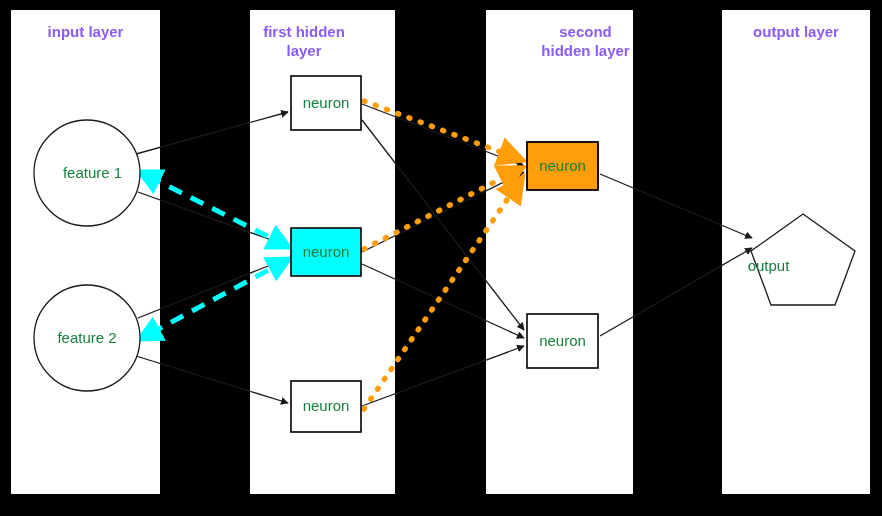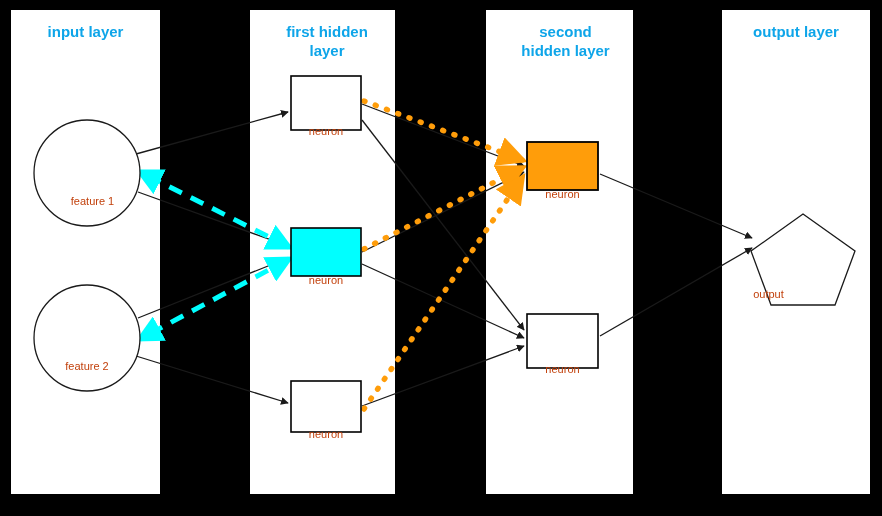--- a/index.html
+++ b/index.html
@@ -17,31 +17,30 @@
   }
   .panel {
     position: absolute;
     background: #ffffff;
   }
   .panel-title {
     position: absolute;
     text-align: center;
     font-weight: bold;
     font-size: 15px;
-    color: #0ea5e9;
+    color: #8b5cf6;
     line-height: 19px;
     white-space: pre-line;
   }
   .node-label {
     position: absolute;
     text-align: center;
-    font-size: 11px;
-    color: #c2410c;
+    font-size: 15px;
+    color: #15803d;
     line-height: 16px;
-    margin-top: 28px;
   }
   svg.overlay {
     position: absolute;
     left: 0;
     top: 0;
     width: 882px;
     height: 516px;
     overflow: visible;
   }
 </style>
@@ -106,23 +105,23 @@
     <rect x="291" y="228" width="70" height="48" fill="#00FFFF" stroke="#000000" stroke-width="1.6"></rect>
     <rect x="291" y="381" width="70" height="51" fill="#ffffff" stroke="#000000" stroke-width="1.6"></rect>
 
     <rect x="527" y="142" width="71" height="48" fill="#FF9D0A" stroke="#000000" stroke-width="1.8"></rect>
     <rect x="527" y="314" width="71" height="54" fill="#ffffff" stroke="#000000" stroke-width="1.6"></rect>
 
     <polygon points="803,214 855,251 835,305 771,305 751,251" fill="#ffffff" stroke="#1a1a1a" stroke-width="1.3"></polygon>
   </svg>
 
   <div class="panel-title" style="left:11px; top:22px; width:149px;">input layer</div>
-  <div class="panel-title" style="left:268px; top:22px; width:118px;">first hidden
+  <div class="panel-title" style="left:245px; top:22px; width:118px;">first hidden
 layer</div>
-  <div class="panel-title" style="left:486px; top:22px; width:159px;">second
+  <div class="panel-title" style="left:486px; top:22px; width:159px;padding-left:20px;">second
 hidden layer</div>
   <div class="panel-title" style="left:722px; top:22px; width:148px;">output layer</div>
 
   <div class="node-label" style="left:34px; top:165px; width:117px;">feature 1</div>
   <div class="node-label" style="left:34px; top:330px; width:106px;text-align:center;">feature 2</div>
 
   <div class="node-label" style="left:291px; top:95px; width:70px;">neuron</div>
   <div class="node-label" style="left:291px; top:244px; width:70px;">neuron</div>
   <div class="node-label" style="left:291px; top:398px; width:70px;">neuron</div>
 

